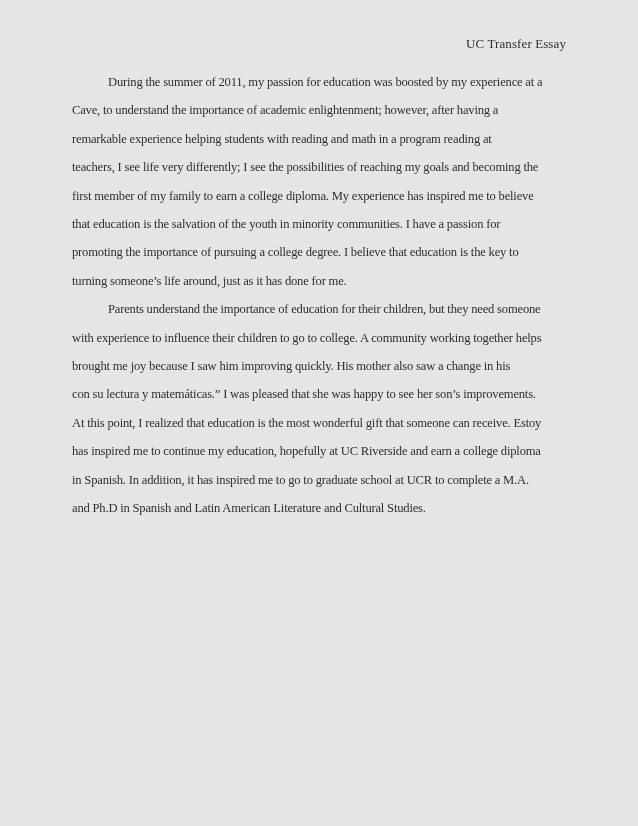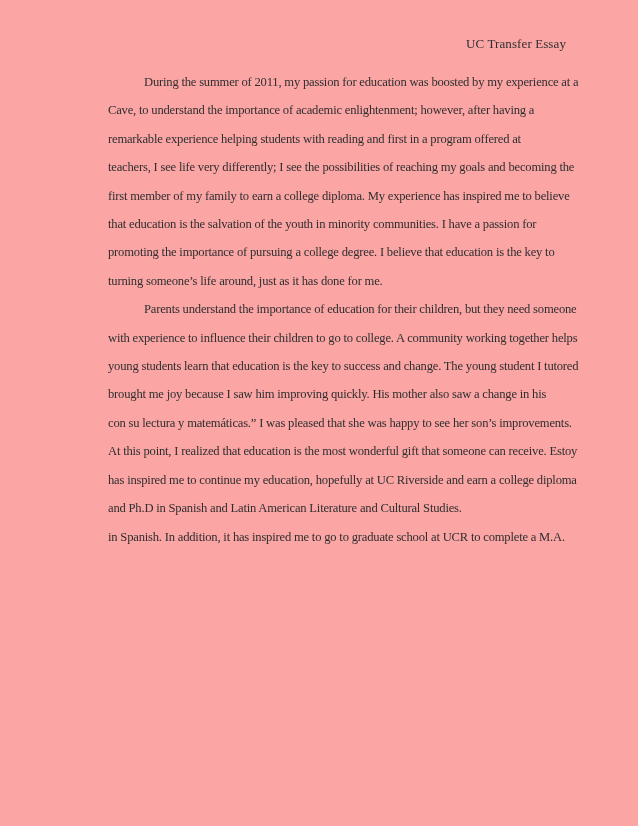--- a/index.html
+++ b/index.html
@@ -4,21 +4,21 @@
 <style>
   html, body {
     margin: 0;
     padding: 0;
     background: #ffffff;
   }
   .page {
     position: relative;
     width: 638px;
     height: 826px;
-    background: #fca5a5;
+    background: #e5e5e5;
     overflow: hidden;
     font-family: "Liberation Serif", "DejaVu Serif", serif;
   }
   .header-title {
     position: absolute;
     top: 36px;
     right: 72px;
     font-size: 13px;
     color: #2f2f2f;
     letter-spacing: 0.1px;
@@ -29,43 +29,41 @@
     top: 68px;
     left: 72px;
     width: 500px;
   }
   .line {
     font-size: 12.6px;
     line-height: 28.4px;
     letter-spacing: -0.2px;
     color: #2f2f2f;
     white-space: nowrap;
-    margin-left: 36px;
   }
   .line.indent {
     text-indent: 36px;
   }
 </style>
 </head>
 <body>
 
 <div class="page">
   <div class="header-title">UC Transfer Essay</div>
   <div class="essay-body">
       <div class="line indent">During the summer of 2011, my passion for education was boosted by my experience at a</div>
       <div class="line">Cave, to understand the importance of academic enlightenment; however, after having a</div>
-      <div class="line">remarkable experience helping students with reading and first in a program offered at</div>
+      <div class="line">remarkable experience helping students with reading and math in a program reading at</div>
       <div class="line">teachers, I see life very differently; I see the possibilities of reaching my goals and becoming the</div>
       <div class="line">first member of my family to earn a college diploma. My experience has inspired me to believe</div>
       <div class="line">that education is the salvation of the youth in minority communities. I have a passion for</div>
       <div class="line">promoting the importance of pursuing a college degree. I believe that education is the key to</div>
       <div class="line">turning someone’s life around, just as it has done for me.</div>
       <div class="line indent">Parents understand the importance of education for their children, but they need someone</div>
       <div class="line">with experience to influence their children to go to college. A community working together helps</div>
-      <div class="line">young students learn that education is the key to success and change. The young student I tutored</div>
       <div class="line">brought me joy because I saw him improving quickly. His mother also saw a change in his</div>
       <div class="line">con su lectura y matemáticas.” I was pleased that she was happy to see her son’s improvements.</div>
       <div class="line">At this point, I realized that education is the most wonderful gift that someone can receive. Estoy</div>
       <div class="line">has inspired me to continue my education, hopefully at UC Riverside and earn a college diploma</div>
+      <div class="line">in Spanish. In addition, it has inspired me to go to graduate school at UCR to complete a M.A.</div>
       <div class="line">and Ph.D in Spanish and Latin American Literature and Cultural Studies.</div>
-      <div class="line">in Spanish. In addition, it has inspired me to go to graduate school at UCR to complete a M.A.</div>
     </div>
 </div>
 
 </body></html>

